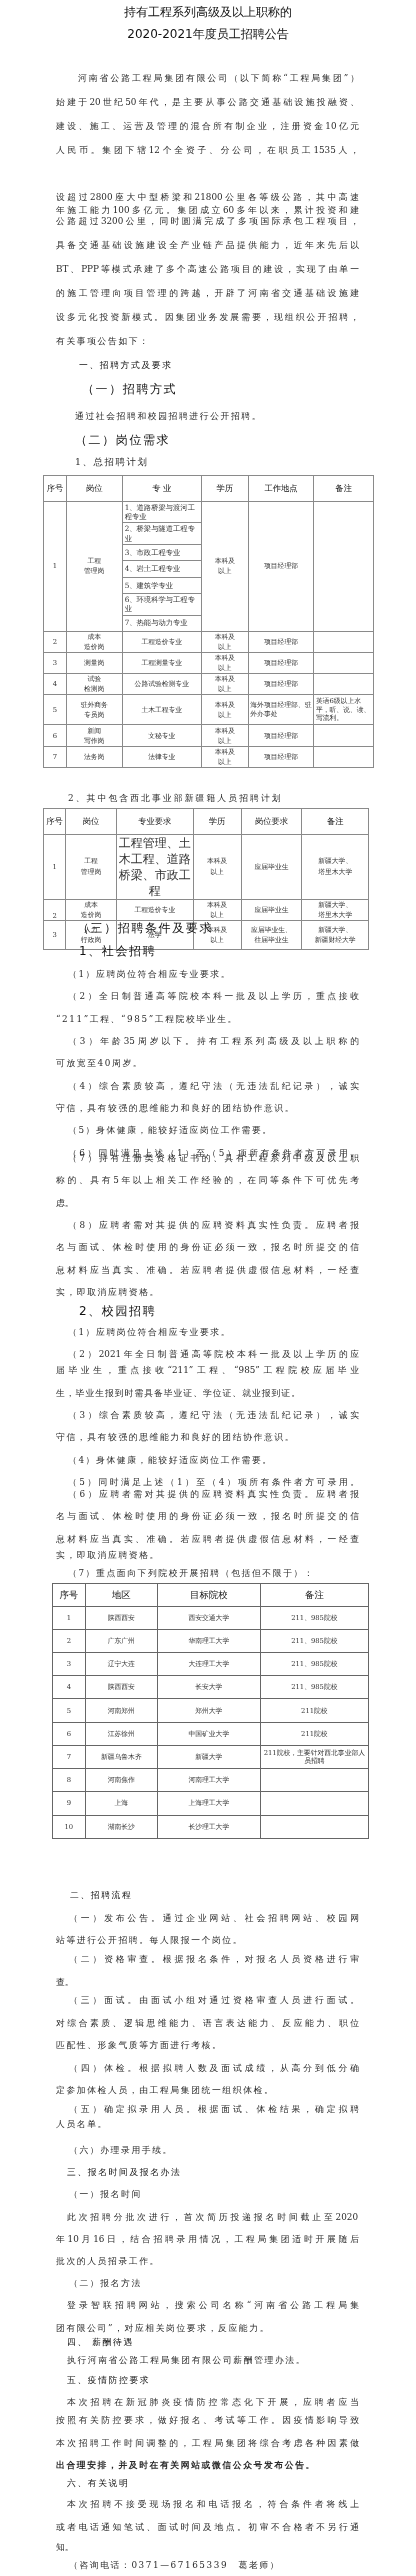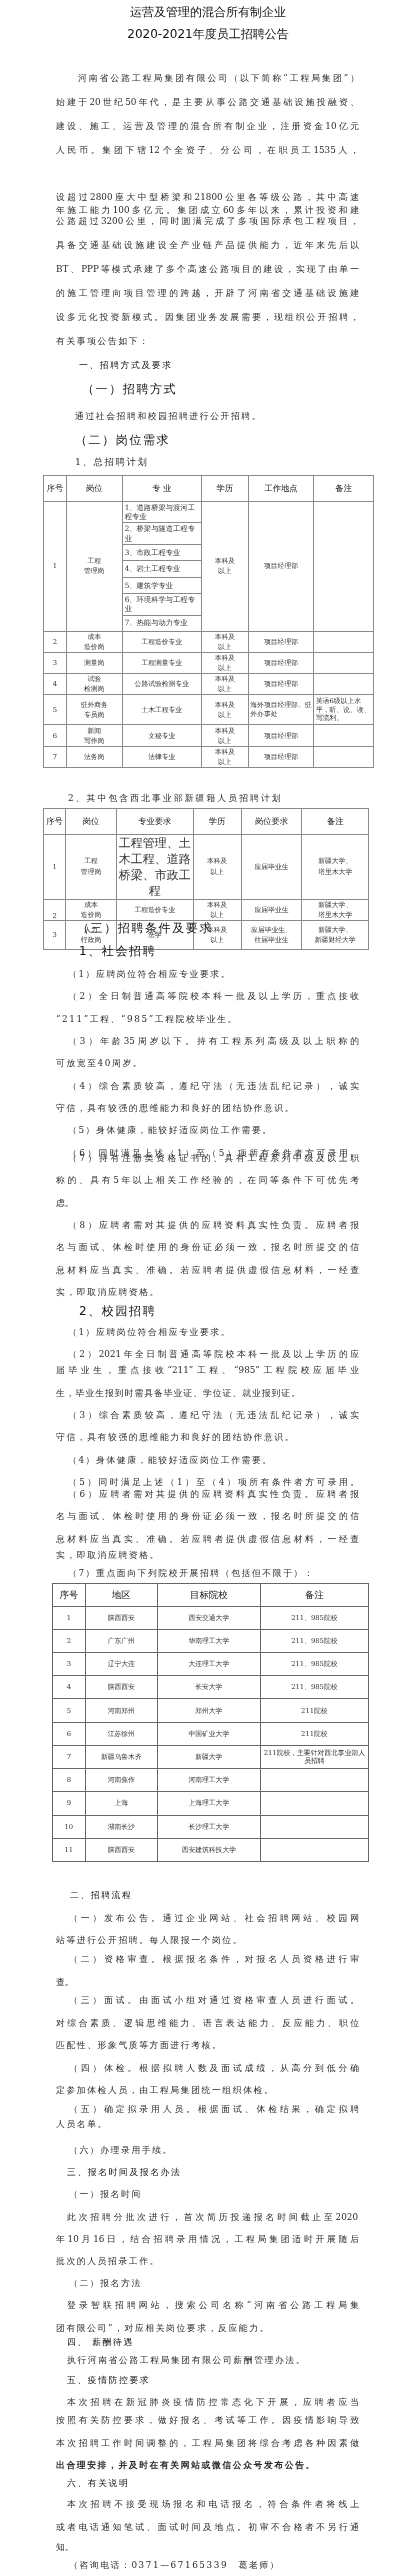--- a/index.html
+++ b/index.html
@@ -20,21 +20,21 @@
   td.major { text-align: left; padding: 1px 2.1px; line-height: 9.4px; font-size: 7.3px; }
   td.note { text-align: left; line-height: 8.8px; font-size: 6.8px; }
   .t3 th { font-size: 9.4px; }
   .t3 td { font-size: 6.8px; }
   .t3 { border: 0.5px solid #555; }
   .t3 td, .t3 th { border-color: #666; }
 </style>
 </head>
 <body>
 
-<div class="abs title" style="top:4.2px;">运营及管理的混合所有制企业</div>
+<div class="abs title" style="top:4.2px;">持有工程系列高级及以上职称的</div>
 <div class="abs title" style="top:25.5px;">2020-2021年度员工招聘公告</div>
 
 <div>
   <div class="ln" style="top:72px;left:78px;width:281px;">
       <div class="full">河南省公路工程局集团有限公司（以下简称“工程局集团”）</div>
     </div>
   <div class="ln" style="top:96px;">
       <div class="full">始建于20世纪50年代，是主要从事公路交通基础设施投融资、</div>
     </div>
   <div class="ln" style="top:120px;">
@@ -376,26 +376,20 @@
         <td>上海</td>
         <td>上海理工大学</td>
         <td></td>
       </tr>
   <tr style="height:23px;">
         <td>10</td>
         <td>湖南长沙</td>
         <td>长沙理工大学</td>
         <td></td>
       </tr>
-  <tr style="height:23.4px;">
-        <td>11</td>
-        <td>陕西西安</td>
-        <td>西安建筑科技大学</td>
-        <td></td>
-      </tr>
 </tbody>
   </table>
 
 <div class="ln h1" style="top:1889px;left:70px;">二、招聘流程</div>
 <div>
   <div class="ln" style="top:1912px;left:69px;width:290px;">
       <div class="full">（一）发布公告。通过企业网站、社会招聘网站、校园网</div>
     </div>
   <div class="ln" style="top:1934px;letter-spacing:1.6px;">站等进行公开招聘。每人限报一个岗位。</div>
   <div class="ln" style="top:1953px;left:69px;width:290px;">

